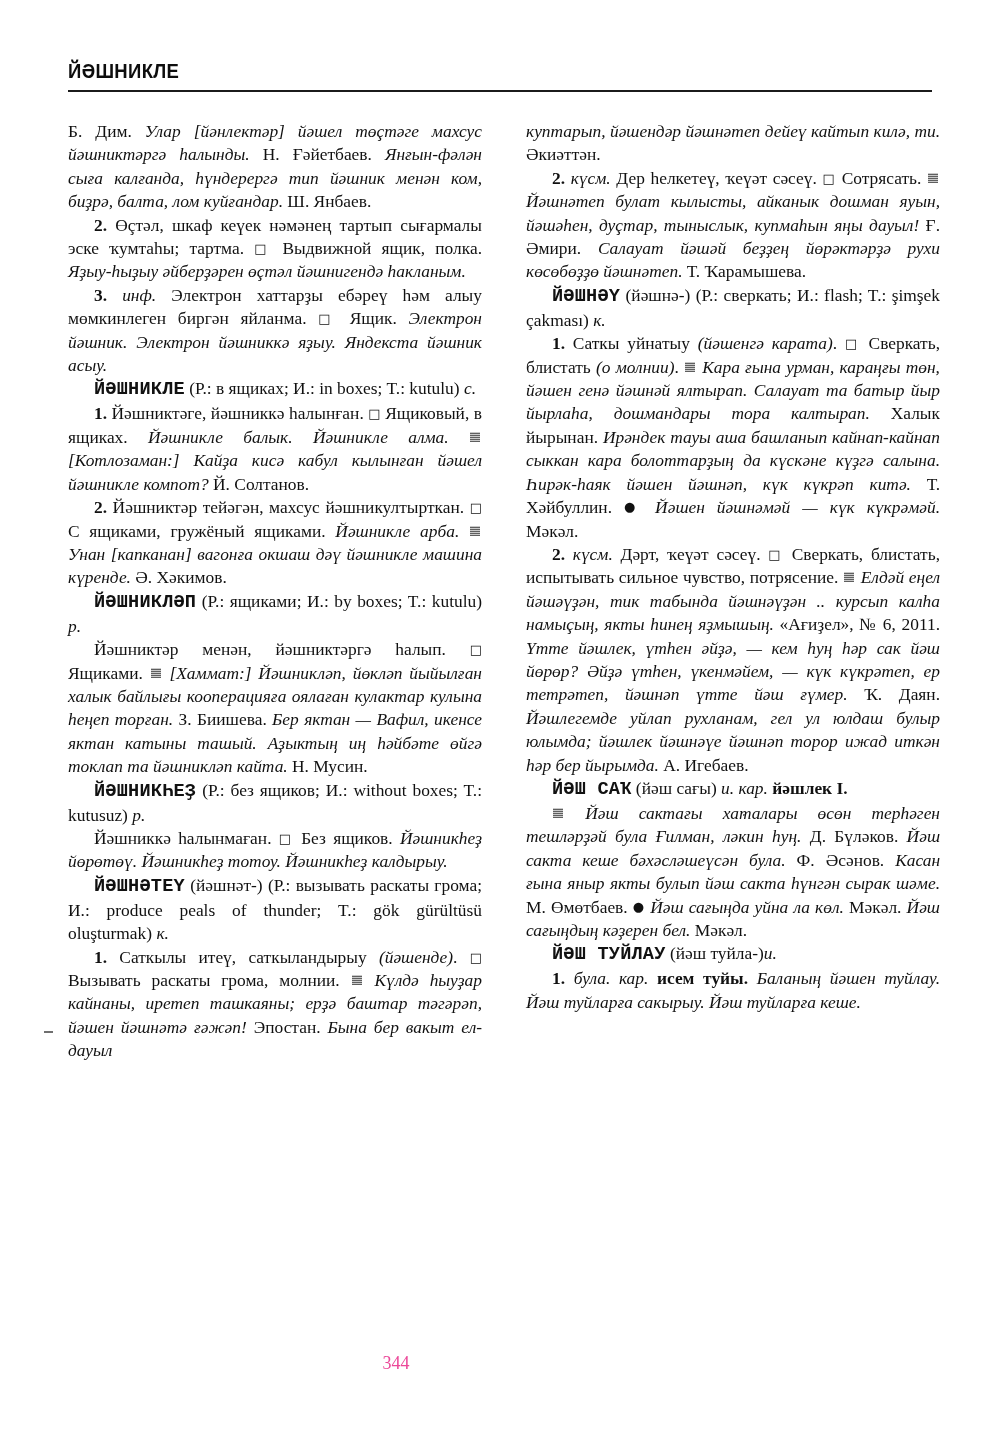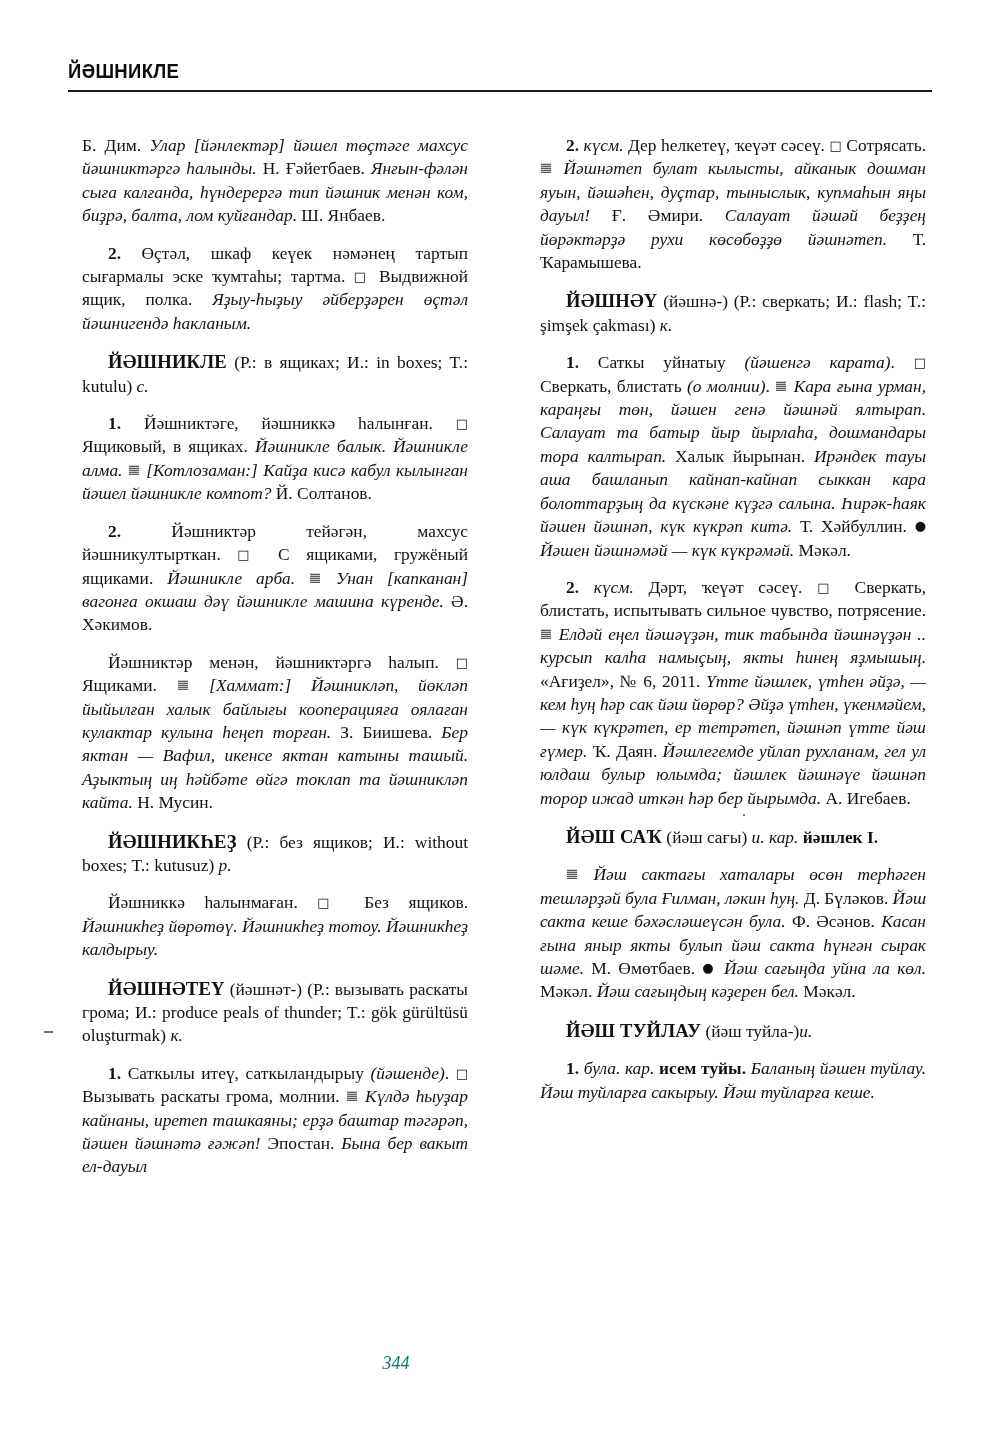--- a/index.html
+++ b/index.html
@@ -59,31 +59,31 @@
   }
   .col {
     width: 414px;
     font-size: 17.4px;
     line-height: 1.345;
     text-align: justify;
     text-justify: inter-word;
     hyphens: manual;
   }
   .col p {
-    margin: 14px;
+    margin: 0;
   }
   .p-indent {
     text-indent: 26px;
   }
   .p-flush {
     text-indent: 0;
   }
   
   .hw {
-    font-family: Liberation Serif, serif;
+    font-family: Liberation Mono, monospace;
     font-weight: bold;
     font-size: 18.6px;
     letter-spacing: 0.2px;
   }
   .hw-sm {
     font-weight: normal;
   }
   .it {
     font-style: italic;
   }
@@ -116,22 +116,21 @@
     vertical-align: 2px;
   }
   
   .folio {
     position: absolute;
     left: 0;
     top: 1345px;
     width: 792px;
     text-align: center;
     font-size: 18px;
-    color: #0f766e;
-    font-style: italic;
+    color: #ec4899;
   }
   
   .speck {
     position: absolute;
     background: #6f6f6f;
   }
   .speck-a { left: 44px;  top: 1023px; width: 9px;  height: 2px; }
   .speck-b { left: 743px; top: 806px;  width: 2px;  height: 2px; }
 </style>
 </head>
@@ -141,30 +140,33 @@
 
   <div class="runhead">
     <div class="runhead-title">ЙӘШНИКЛЕ</div>
     <div class="runhead-rule"></div>
   </div>
 
   <div class="cols">
     <div class="col" id="col-left">
         <p class="p-flush"><span>Б. Дим. </span><span class="it">Улар [йәнлектәр] йәшел төçтәге махсус йәшниктәргә һалынды. </span><span>Н. Ғәйетбаев. </span><span class="it">Янғын-фәлән сыға калғанда, һүндерергә тип йәшник менән ком, биҙрә, балта, лом куйғандар. </span><span>Ш. Янбаев.</span></p>
         <p class="p-indent"><span class="sense">2.</span><span> Өçтәл, шкаф кеүек нәмәнең тартып сығармалы эске ҡумтаһы; тартма. </span><span class="box-mark">□</span><span> Выдвижной ящик, полка. </span><span class="it">Яҙыу-һыҙыу әйберҙәрен өçтәл йәшнигендә һакланым.</span></p>
+        <p class="p-indent"><span class="sense">3.</span><span class="it"> инф.</span><span> Электрон хаттарҙы ебәреү һәм алыу мөмкинлеген биргән яйланма. </span><span class="box-mark">□</span><span> Ящик. </span><span class="it">Электрон йәшник. Электрон йәшниккә яҙыу. Яндекста йәшник асыу.</span></p>
         <p class="p-indent"><span class="hw">ЙӘШНИКЛЕ</span><span> (Р.: в ящиках; И.: in boxes; T.: kutulu) </span><span class="it">c.</span></p>
         <p class="p-indent"><span class="sense">1.</span><span> Йәшниктәге, йәшниккә һалынған. </span><span class="box-mark">□</span><span> Ящиковый, в ящиках. </span><span class="it">Йәшникле балык. Йәшникле алма. </span><span class="sq-mark"></span><span class="it"> [Котлозаман:] Кайҙа кисә кабул кылынған йәшел йәшникле компот? </span><span>Й. Солтанов.</span></p>
         <p class="p-indent"><span class="sense">2.</span><span> Йәшниктәр тейәгән, махсус йәшникултырткан. </span><span class="box-mark">□</span><span> С ящиками, гружёный ящиками. </span><span class="it">Йәшникле арба. </span><span class="sq-mark"></span><span class="it"> Унан [капканан] вагонға окшаш дәү йәшникле машина күренде. </span><span>Ә. Хәкимов.</span></p>
+        <p class="p-indent"><span class="hw">ЙӘШНИКЛӘП</span><span> (Р.: ящиками; И.: by boxes; T.: kutulu) </span><span class="it">p.</span></p>
         <p class="p-indent"><span>Йәшниктәр менән, йәшниктәргә һалып. </span><span class="box-mark">□</span><span> Ящиками. </span><span class="sq-mark"></span><span class="it"> [Хаммат:] Йәшникләп, йөкләп йыйылған халык байлығы кооперацияға оялаған кулактар кулына һеңеп торған. </span><span>З. Биишева. </span><span class="it">Бер яктан — Вафил, икенсе яктан катыны ташый. Аҙыктың иң һәйбәте өйгә токлап та йәшникләп кайта. </span><span>Н. Мусин.</span></p>
         <p class="p-indent"><span class="hw">ЙӘШНИКҺЕҘ</span><span> (Р.: без ящиков; И.: without boxes; T.: kutusuz) </span><span class="it">p.</span></p>
         <p class="p-indent"><span>Йәшниккә һалынмаған. </span><span class="box-mark">□</span><span> Без ящиков. </span><span class="it">Йәшникһеҙ йөрөтөү. Йәшникһеҙ тотоу. Йәшникһеҙ калдырыу.</span></p>
         <p class="p-indent"><span class="hw">ЙӘШНӘТЕҮ</span><span class="hw-sm"> (йәшнәт-)</span><span> (Р.: вызывать раскаты грома; И.: produce peals of thunder; T.: gök gürültüsü oluşturmak) </span><span class="it">к.</span></p>
         <p class="p-indent"><span class="sense">1.</span><span> Саткылы итеү, саткыландырыу </span><span class="it">(йәшенде)</span><span>. </span><span class="box-mark">□</span><span> Вызывать раскаты грома, молнии. </span><span class="sq-mark"></span><span class="it"> Күлдә һыуҙар кайнаны, иретеп ташкаяны; ерҙә баштар тәгәрәп, йәшен йәшнәтә ғәжәп! </span><span>Эпостан. </span><span class="it">Бына бер вакыт ел-дауыл</span></p>
       </div>
     <div class="col" id="col-right">
+        <p class="p-flush"><span class="it">куптарып, йәшендәр йәшнәтеп дейеү кайтып килә, ти. </span><span>Әкиәттән.</span></p>
         <p class="p-indent"><span class="sense">2.</span><span class="it"> күсм.</span><span> Дер һелкетеү, ҡеүәт сәсеү. </span><span class="box-mark">□</span><span> Сотрясать. </span><span class="sq-mark"></span><span class="it"> Йәшнәтеп булат кылысты, айканык дошман яуын, йәшәһен, дуçтар, тыныслык, купмаһын яңы дауыл! </span><span>Ғ. Әмири. </span><span class="it">Салауат йәшәй беҙҙең йөрәктәрҙә рухи көсөбөҙҙө йәшнәтеп. </span><span>Т. Ҡарамышева.</span></p>
         <p class="p-indent"><span class="hw">ЙӘШНӘҮ</span><span class="hw-sm"> (йәшнә-)</span><span> (Р.: сверкать; И.: flash; T.: şimşek çakması) </span><span class="it">к.</span></p>
         <p class="p-indent"><span class="sense">1.</span><span> Саткы уйнатыу </span><span class="it">(йәшенгә карата)</span><span>. </span><span class="box-mark">□</span><span> Сверкать, блистать </span><span class="it">(о молнии)</span><span>. </span><span class="sq-mark"></span><span class="it"> Кара ғына урман, караңғы төн, йәшен генә йәшнәй ялтырап. Салауат та батыр йыр йырлаһа, дошмандары тора калтырап. </span><span>Халык йырынан. </span><span class="it">Ирәндек тауы аша башланып кайнап-кайнап сыккан кара болоттарҙың да күскәне күҙгә салына. Һирәк-һаяк йәшен йәшнәп, күк күкрәп китә. </span><span>Т. Хәйбуллин. </span><span class="dot-mark">●</span><span class="it"> Йәшен йәшнәмәй — күк күкрәмәй. </span><span>Мәкәл.</span></p>
         <p class="p-indent"><span class="sense">2.</span><span class="it"> күсм.</span><span> Дәрт, ҡеүәт сәсеү. </span><span class="box-mark">□</span><span> Сверкать, блистать, испытывать сильное чувство, потрясение. </span><span class="sq-mark"></span><span class="it"> Елдәй еңел йәшәүҙән, тик табында йәшнәүҙән .. курсып калһа намыçың, якты һинең яҙмышың. </span><span>«Ағиҙел», № 6, 2011. </span><span class="it">Үтте йәшлек, үтһен әйҙә, — кем һуң һәр сак йәш йөрөр? Әйҙә үтһен, үкенмәйем, — күк күкрәтеп, ер тетрәтеп, йәшнәп үтте йәш ғүмер. </span><span>Ҡ. Даян. </span><span class="it">Йәшлегемде уйлап рухланам, гел ул юлдаш булыр юлымда; йәшлек йәшнәүе йәшнәп торор ижад иткән һәр бер йырымда. </span><span>А. Игебаев.</span></p>
         <p class="p-indent"><span class="hw">ЙӘШ САҠ</span><span class="hw-sm"> (йәш сағы)</span><span class="it"> и. кар. </span><span class="bd">йәшлек I.</span></p>
         <p class="p-indent"><span class="sq-mark"></span><span class="it"> Йәш сактағы хаталары өсөн терһәген тешләрҙәй була Ғилман, ләкин һуң. </span><span>Д. Бүләков. </span><span class="it">Йәш сакта кеше бәхәсләшеүсән була. </span><span>Ф. Әсәнов. </span><span class="it">Касан ғына яныр якты булып йәш сакта һүнгән сырак шәме. </span><span>М. Өмөтбаев. </span><span class="dot-mark">●</span><span class="it"> Йәш сағыңда уйна ла көл. </span><span>Мәкәл. </span><span class="it">Йәш сағыңдың кәҙерен бел. </span><span>Мәкәл.</span></p>
         <p class="p-indent"><span class="hw">ЙӘШ ТУЙЛАУ</span><span class="hw-sm"> (йәш туйла-)</span><span class="it">и.</span></p>
         <p class="p-indent"><span class="sense">1.</span><span class="it"> була. кар. </span><span class="bd">исем туйы.</span><span class="it"> Баланың йәшен туйлау. Йәш туйларға сакырыу. Йәш туйларға кеше.</span></p>
       </div>
   </div>

